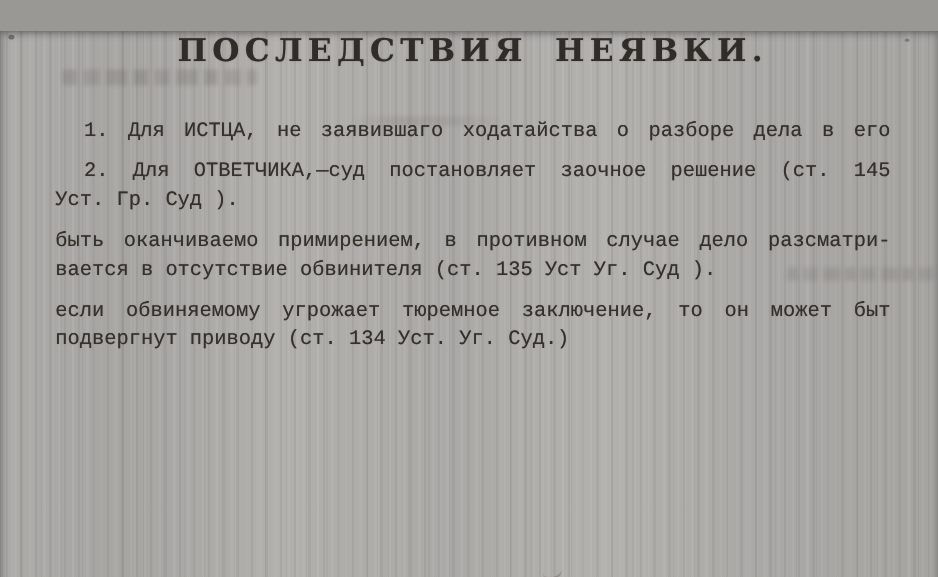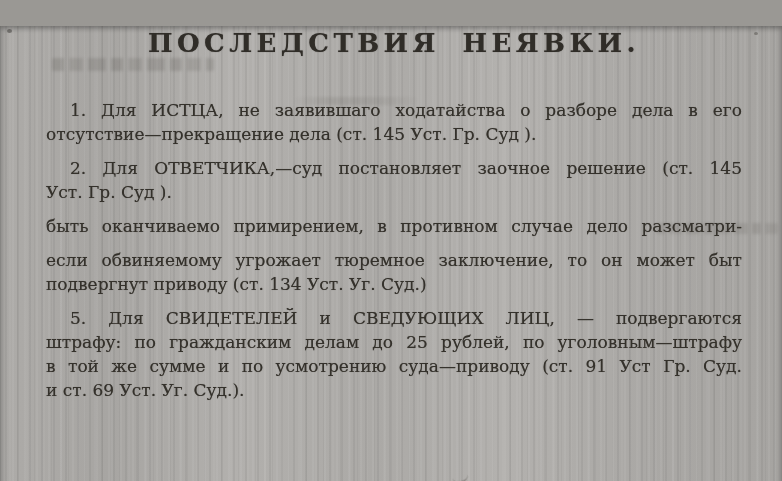--- a/index.html
+++ b/index.html
@@ -53,20 +53,21 @@
     word-spacing: 0.35em;
     color: #302d28;
     text-shadow: 0 0 1px rgba(48,45,40,0.55);
   }
 
   .para {
     margin: 0 0 10px 0;
     font-size: 17px;
     line-height: 24px;
     text-shadow: 0 0 0.7px rgba(52,49,43,0.6);
+    font-family: Liberation Mono, monospace;
   }
   .para.first-para { margin-top: 38px; }
 
   .line {
     text-align: justify;
     text-align-last: justify;
     white-space: normal;
   }
   .line.first { text-indent: 24px; }
   .line.last  { text-align-last: left; }
@@ -126,40 +127,34 @@
 
   <div class="bleed bleed-top"></div>
   <div class="speck-1"></div>
   <div class="speck-2"></div>
 
   <h1 class="title">ПОСЛЕДСТВИЯ НЕЯВКИ.</h1>
   <div class="bleed bleed-title-smear"></div>
 
   <div class="para first-para">
     <div class="line first">1. Для ИСТЦА, не заявившаго ходатайства о разборе дела в его</div>
-    <div class="line last">отсутствие—прекращение дела (ст. 145 Уст. Гр. Суд ).</div>
   </div>
 
   <div class="para">
     <div class="line first">2. Для ОТВЕТЧИКА,—суд постановляет заочное решение (ст. 145</div>
     <div class="line last">Уст. Гр. Суд ).</div>
   </div>
 
   <div class="para">
     <div class="line">быть оканчиваемо примирением, в противном случае дело разсматри-</div>
+    <div class="line last">вается в отсутствие обвинителя (ст. 135 Уст Уг. Суд ).</div>
   </div>
 
   <div class="para">
     <div class="line">если обвиняемому угрожает тюремное заключение, то он может быт</div>
     <div class="line last">подвергнут приводу (ст. 134 Уст. Уг. Суд.)</div>
   </div>
 
-  <div class="para">
-    <div class="line first">5. Для СВИДЕТЕЛЕЙ и СВЕДУЮЩИХ ЛИЦ, — подвергаются</div>
-    <div class="line">штрафу: по гражданским делам до 25 рублей, по уголовным—штрафу</div>
-    <div class="line">в той же сумме и по усмотрению суда—приводу (ст. 91 Уст Гр. Суд.</div>
-    <div class="line last">и ст. 69 Уст. Уг. Суд.).</div>
-  </div>
 
   <div class="ink-squiggle"></div>
   <div class="bleed bleed-mid"></div>
 
 </div>
 
 </body></html>

